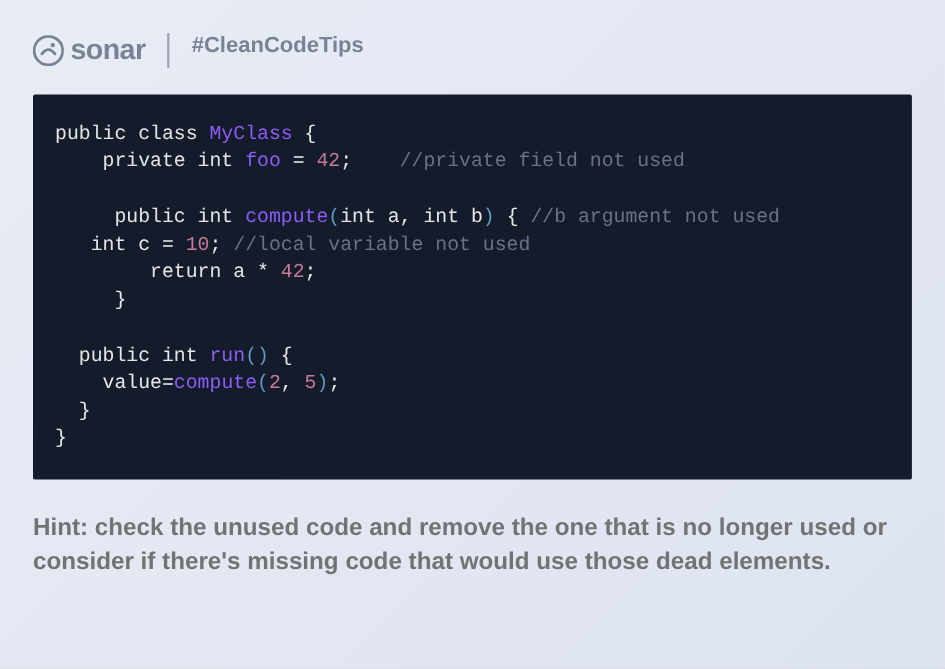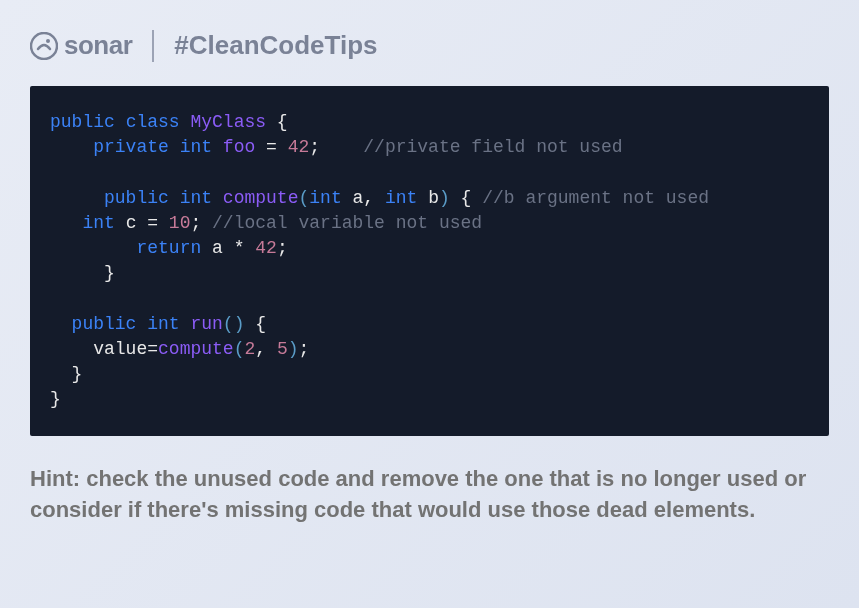--- a/index.html
+++ b/index.html
@@ -35,38 +35,38 @@
       font-weight: 600;
       color: #7a8296;
       letter-spacing: -0.5px;
     }
     .divider {
       width: 2px;
       height: 32px;
       background: #9ca3b5;
     }
     .hashtag {
-      font-size: 26px;
+      font-size: 20px;
       font-weight: 600;
       color: #7a8296;
     }
     .code-block {
       background: #141b2a;
       padding: 24px 20px;
       border-radius: 2px;
       font-family: 'Consolas', 'Monaco', 'Courier New', monospace;
       font-size: 18px;
       line-height: 1.4;
       color: #d8d8d8;
       margin-bottom: 28px;
     }
     .code-line {
       white-space: pre;
     }
-    .kw-red { color: #3b82f6; }
+    .kw-red { color: #e5e5e5; }
     .kw-purple { color: #8b5cf6; }
     .kw-blue { color: #8b5cf6; }
     .kw-white { color: #e8e8e8; }
     .comment { color: #6a7285; }
     .num { color: #c67a98; margin-top: 20px; }
     .paren { color: #5a9cc7; }
     .hint {
       font-size: 22px;
       font-weight: 600;
       color: #737373;

